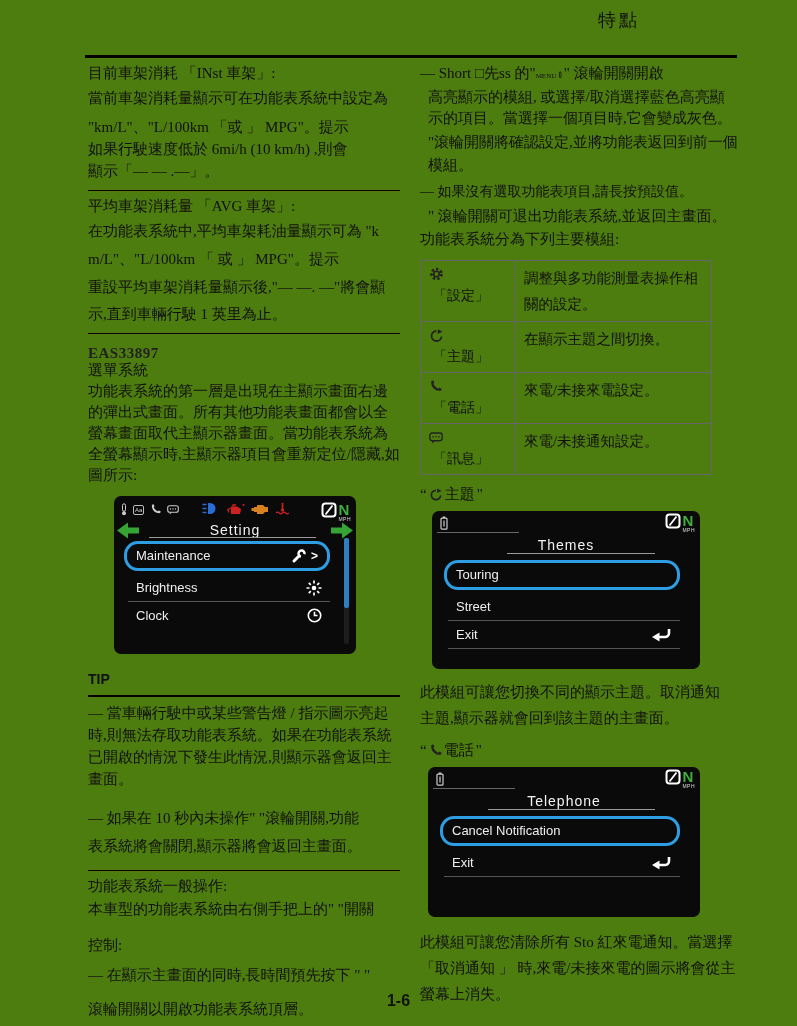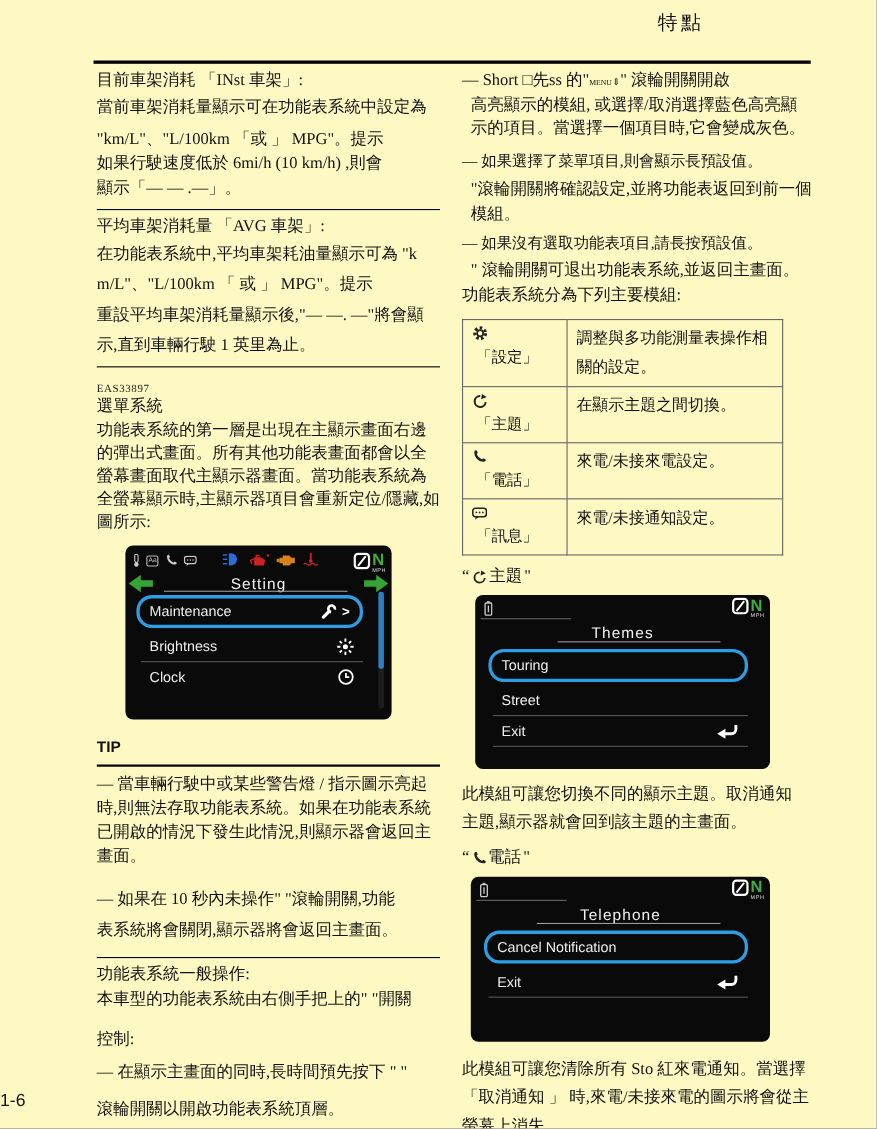--- a/index.html
+++ b/index.html
@@ -1,30 +1,30 @@
 <!DOCTYPE html>
 <html><head>
 <meta charset="utf-8">
 <style>
   html,body{margin:0;padding:0;background:#888;}
-  .page{position:relative;width:797px;height:1026px;background:#fef9c3;overflow:hidden;
+  .page{position:relative;width:797px;height:1026px;background:#4d7c0f;overflow:hidden;
         font-family:"Liberation Serif","DejaVu Serif",serif;color:#111;}
   .header-title{position:absolute;left:598px;top:8px;font-size:18px;letter-spacing:3px;}
   .top-rule{position:absolute;left:85px;top:55px;width:652px;height:3px;background:#000;}
   .col{position:absolute;top:62px;font-size:15px;line-height:22px;}
   .col-left{left:88px;width:312px;}
   .col-right{left:420px;width:318px;}
   .rule{border:none;border-top:1.5px solid #000;margin:8px 0 4px 0;}
   .ln{display:block;}
-  .code{font-size:10px;letter-spacing:.5px;margin-top:14px;line-height:11px;color:#222;}
+  .code{font-size:15px;letter-spacing:.5px;margin-top:14px;line-height:11px;color:#222;font-weight:bold;}
   .tip-row{border-bottom:2px solid #000;margin-top:14px;padding-bottom:5px;
            font-family:"Liberation Sans",sans-serif;font-weight:bold;font-size:14px;}
   .menu-small{font-size:7px;letter-spacing:0;}
-  .footer{position:absolute;left:0;right:0;top:992px;
-          font-family:"Liberation Sans",sans-serif;font-weight:normal;font-size:16px;}
+  .footer{position:absolute;left:0;right:0;top:992px;text-align:center;
+          font-family:"Liberation Sans",sans-serif;font-weight:bold;font-size:16px;}
   
   .screen{position:relative;background:#0a0a0a;border-radius:7px;
           font-family:"Liberation Sans",sans-serif;color:#e6e6e6;overflow:hidden;}
   .scr-setting{width:242px;height:158px;margin:10px 0 0 26px;}
   .scr-themes{width:268px;height:158px;margin:6px 0 0 12px;}
   .scr-phone{width:272px;height:150px;margin:6px 0 0 8px;}
   .status-bar{position:absolute;left:0;right:0;top:4px;height:22px;}
   .sicons{position:absolute;left:7px;top:3px;display:flex;gap:6px;align-items:center;}
   .wicons{position:absolute;left:88px;top:2px;display:flex;gap:6px;align-items:center;}
   .aa-box{font-size:6px;border:1px solid #bbb;border-radius:2px;padding:0 1px;color:#ccc;line-height:8px;}
@@ -196,21 +196,20 @@
     <span class="ln" style="line-height:25px">本車型的功能表系統由右側手把上的" "開關</span>
     <span class="ln" style="margin-top:12px">控制:</span>
     <span class="ln" style="margin-top:8px">— 在顯示主畫面的同時,長時間預先按下 " "</span>
     <span class="ln" style="margin-top:12px">滾輪開關以開啟功能表系統頂層。</span>
 
   </div>
 
   <div class="col col-right">
     <span class="ln"><span>— Short □先ss 的"</span><span class="menu-small">MENU</span><span style="font-size:9px">⇕</span><span>" 滾輪開關開啟</span></span>
     <div style="line-height:21px;padding-left:8px">高亮顯示的模組, 或選擇/取消選擇藍色高亮顯示的項目。當選擇一個項目時,它會變成灰色。</div>
-    <span class="ln" style="margin-top:9px;font-size:14px">— 如果選擇了菜單項目,則會顯示長預設值。</span>
     <div style="line-height:23px;padding-left:8px;margin-top:2px">"滾輪開關將確認設定,並將功能表返回到前一個模組。</div>
     <span class="ln" style="margin-top:4px;font-size:14px">— 如果沒有選取功能表項目,請長按預設值。</span>
     <div style="line-height:23px;padding-left:8px;margin-top:2px">" 滾輪開關可退出功能表系統,並返回主畫面。</div>
     <span class="ln">功能表系統分為下列主要模組:</span>
 
     <table class="module-table">
       <tbody>
           <tr>
         <td class="icon-cell">
           <svg width="15" height="14" viewBox="0 0 15 14">

